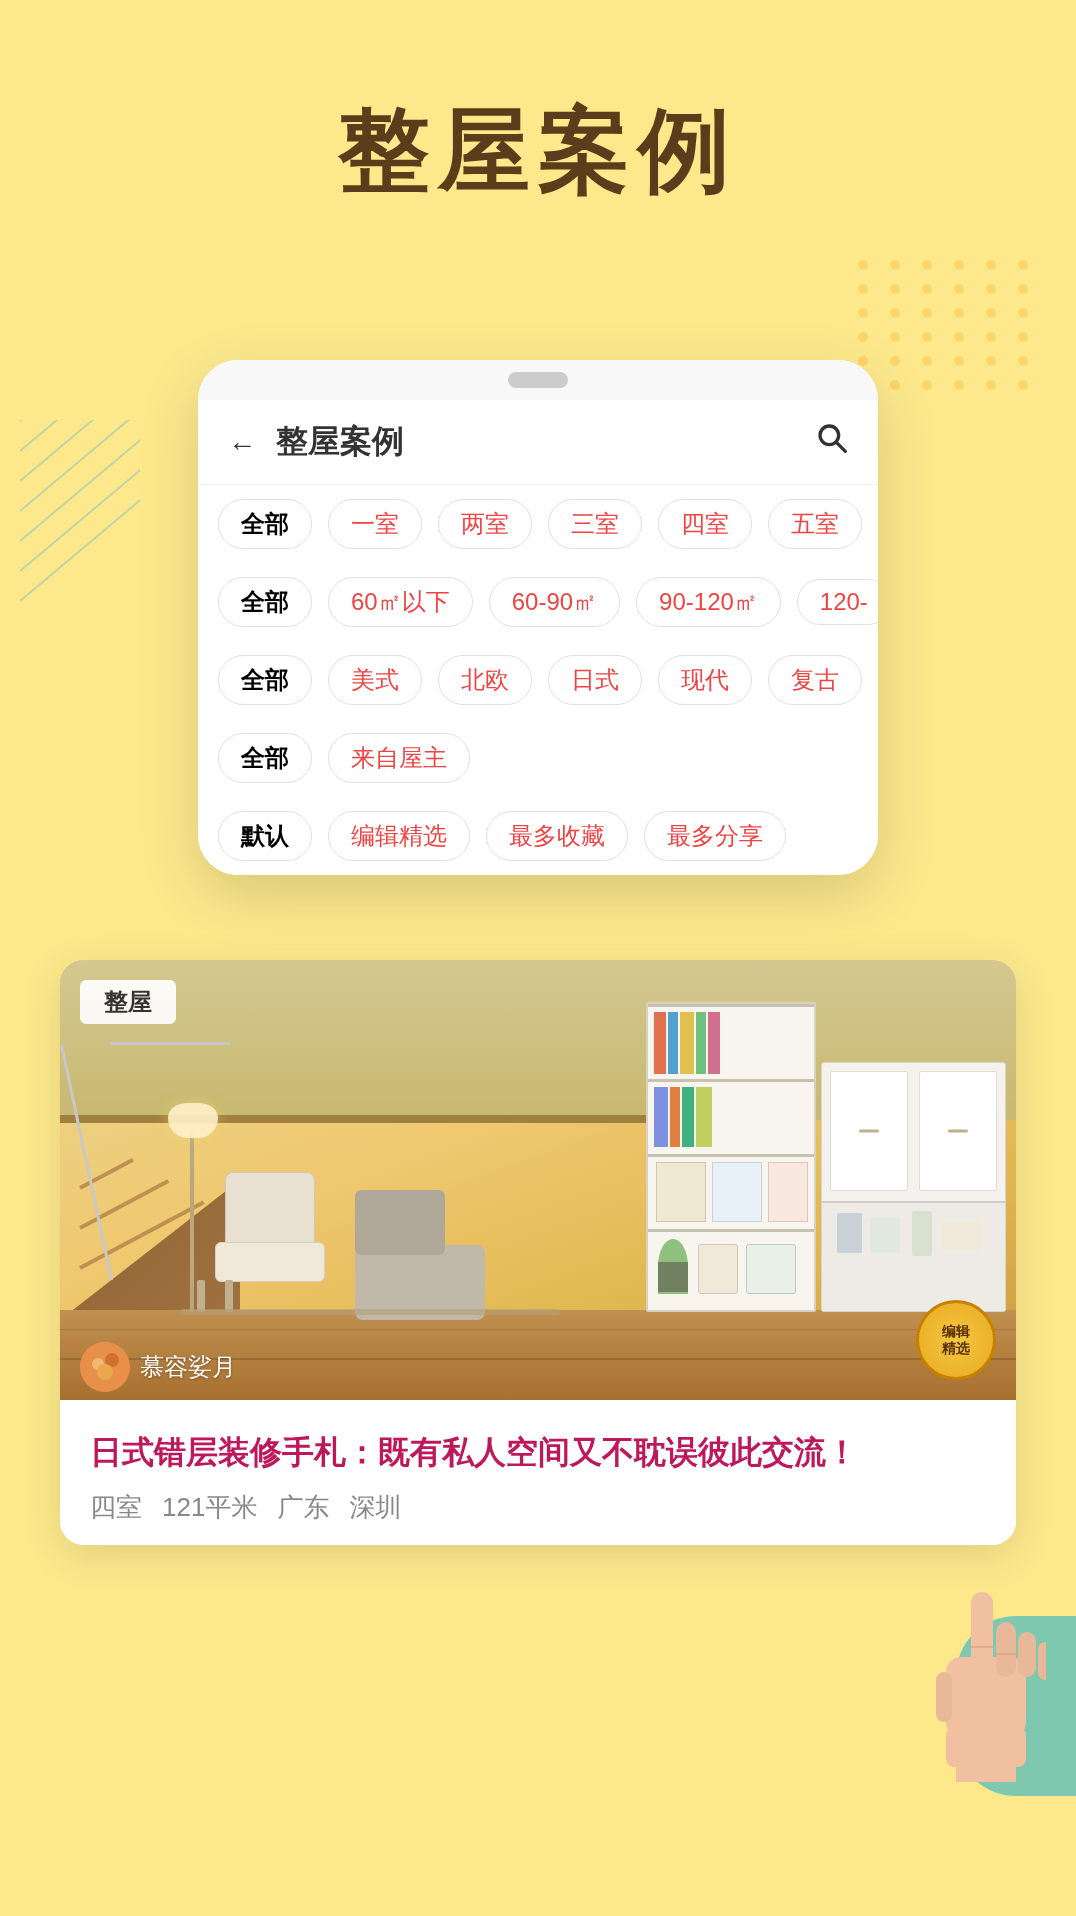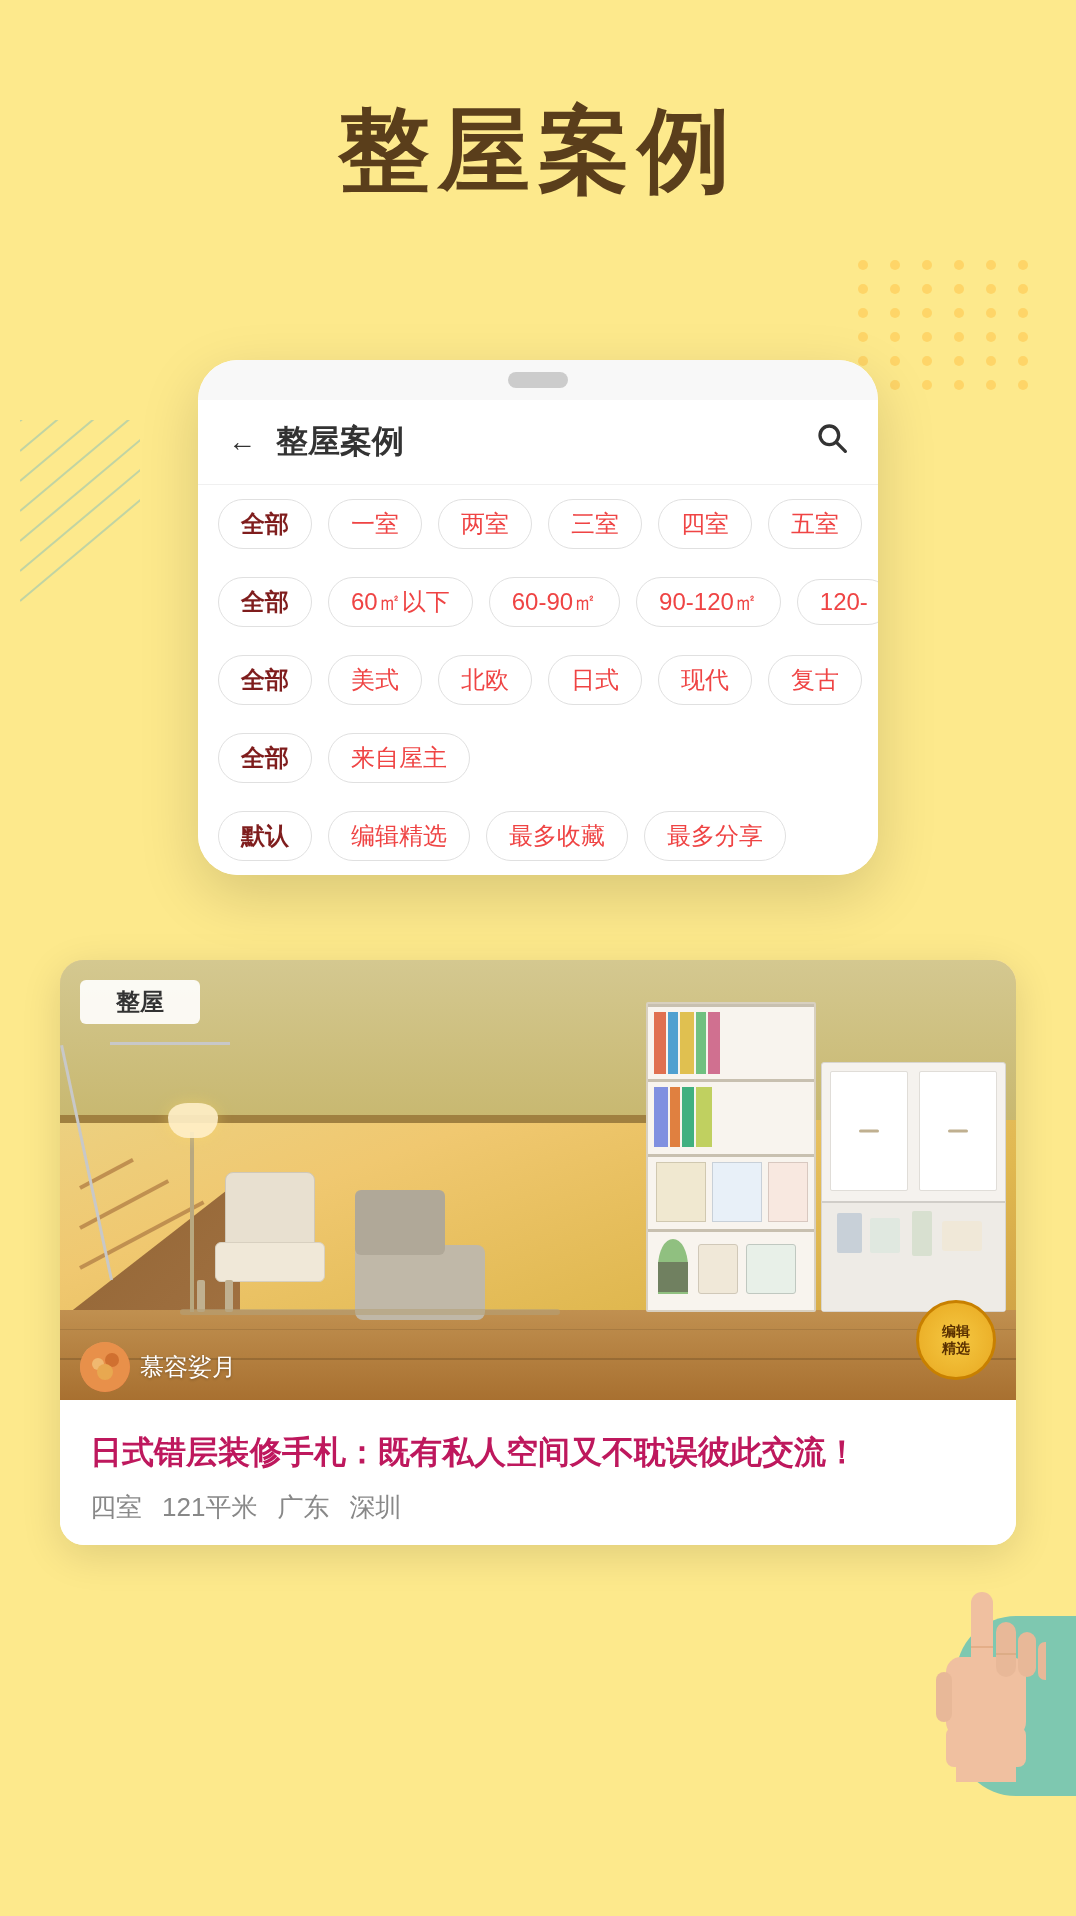--- a/index.html
+++ b/index.html
@@ -154,21 +154,21 @@
       font-size: 24px;
       color: #ef4444;
       white-space: nowrap;
       cursor: pointer;
     }
 
     .filter-tag.active {
       background: #fff;
       border-color: #e0e0e0;
       font-weight: 600;
-      color: #7f1d1d;
+      color: #000000;
       font-family: Liberation Mono, monospace;
     }
 
     
     .content-card {
       position: absolute;
       top: 900px;
       left: 50px;
       right: 50px;
       background: #fff;
@@ -191,21 +191,21 @@
       inset: 0;
       overflow: hidden;
     }
 
     
     .badge-zhengwu {
       position: absolute;
       top: 20px;
       left: 20px;
       background: rgba(255,255,255,0.9);
-      padding: 6px 36px;
+      padding: 6px 24px;
       border-radius: 6px;
       font-size: 24px;
       font-weight: 600;
       color: #333;
     }
 
     .badge-editor {
       position: absolute;
       bottom: 20px;
       right: 20px;

